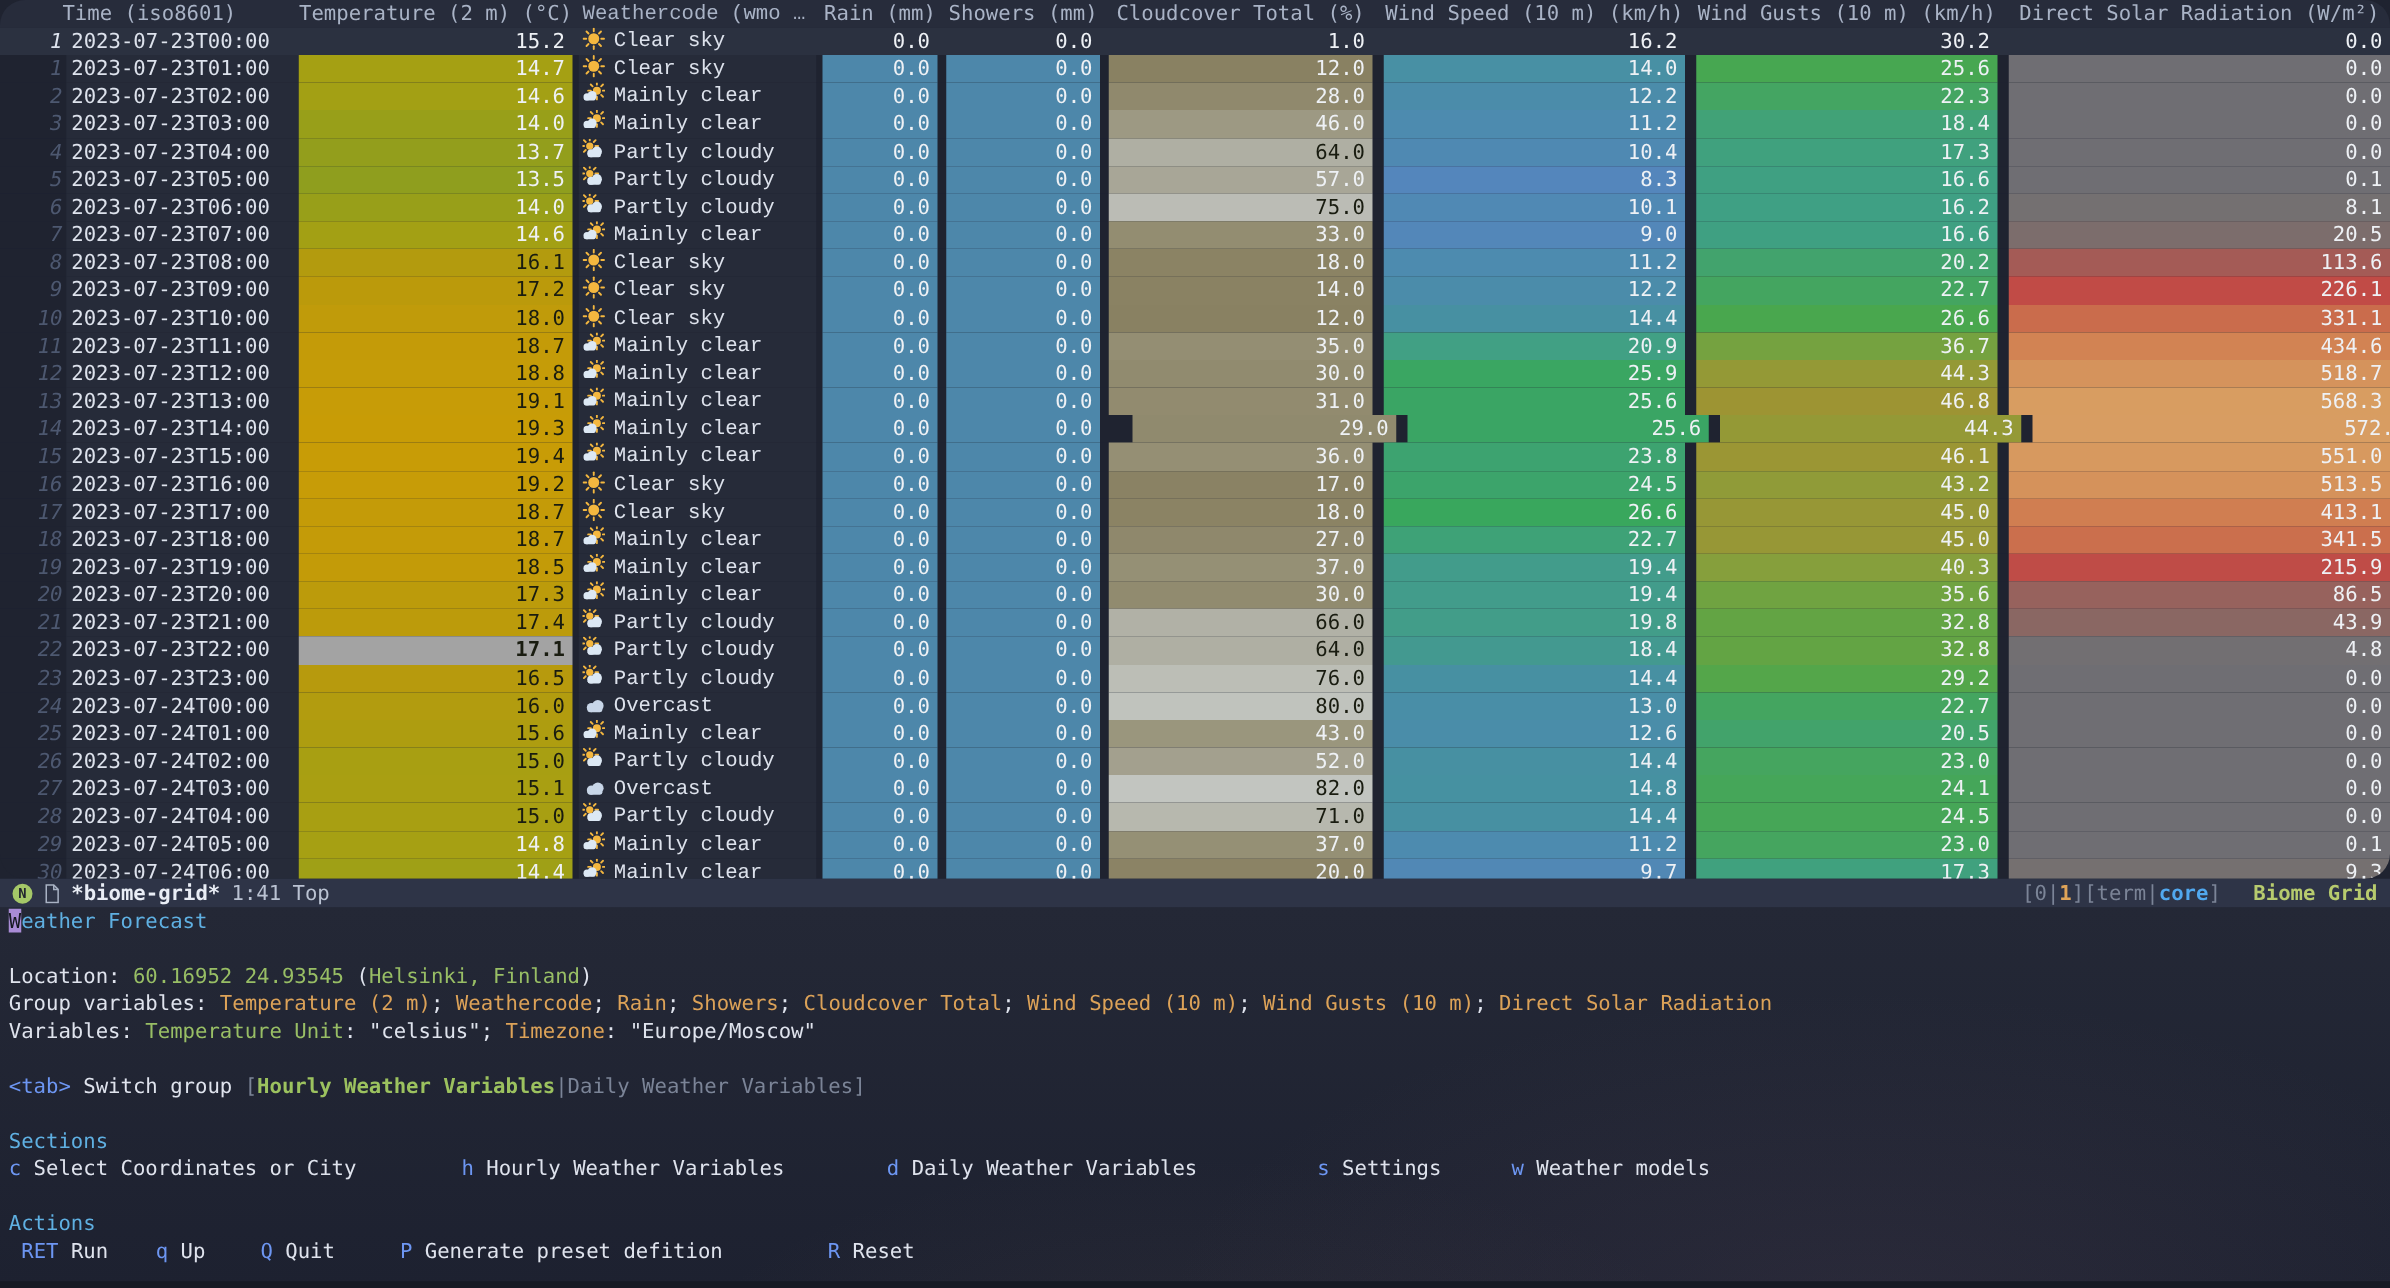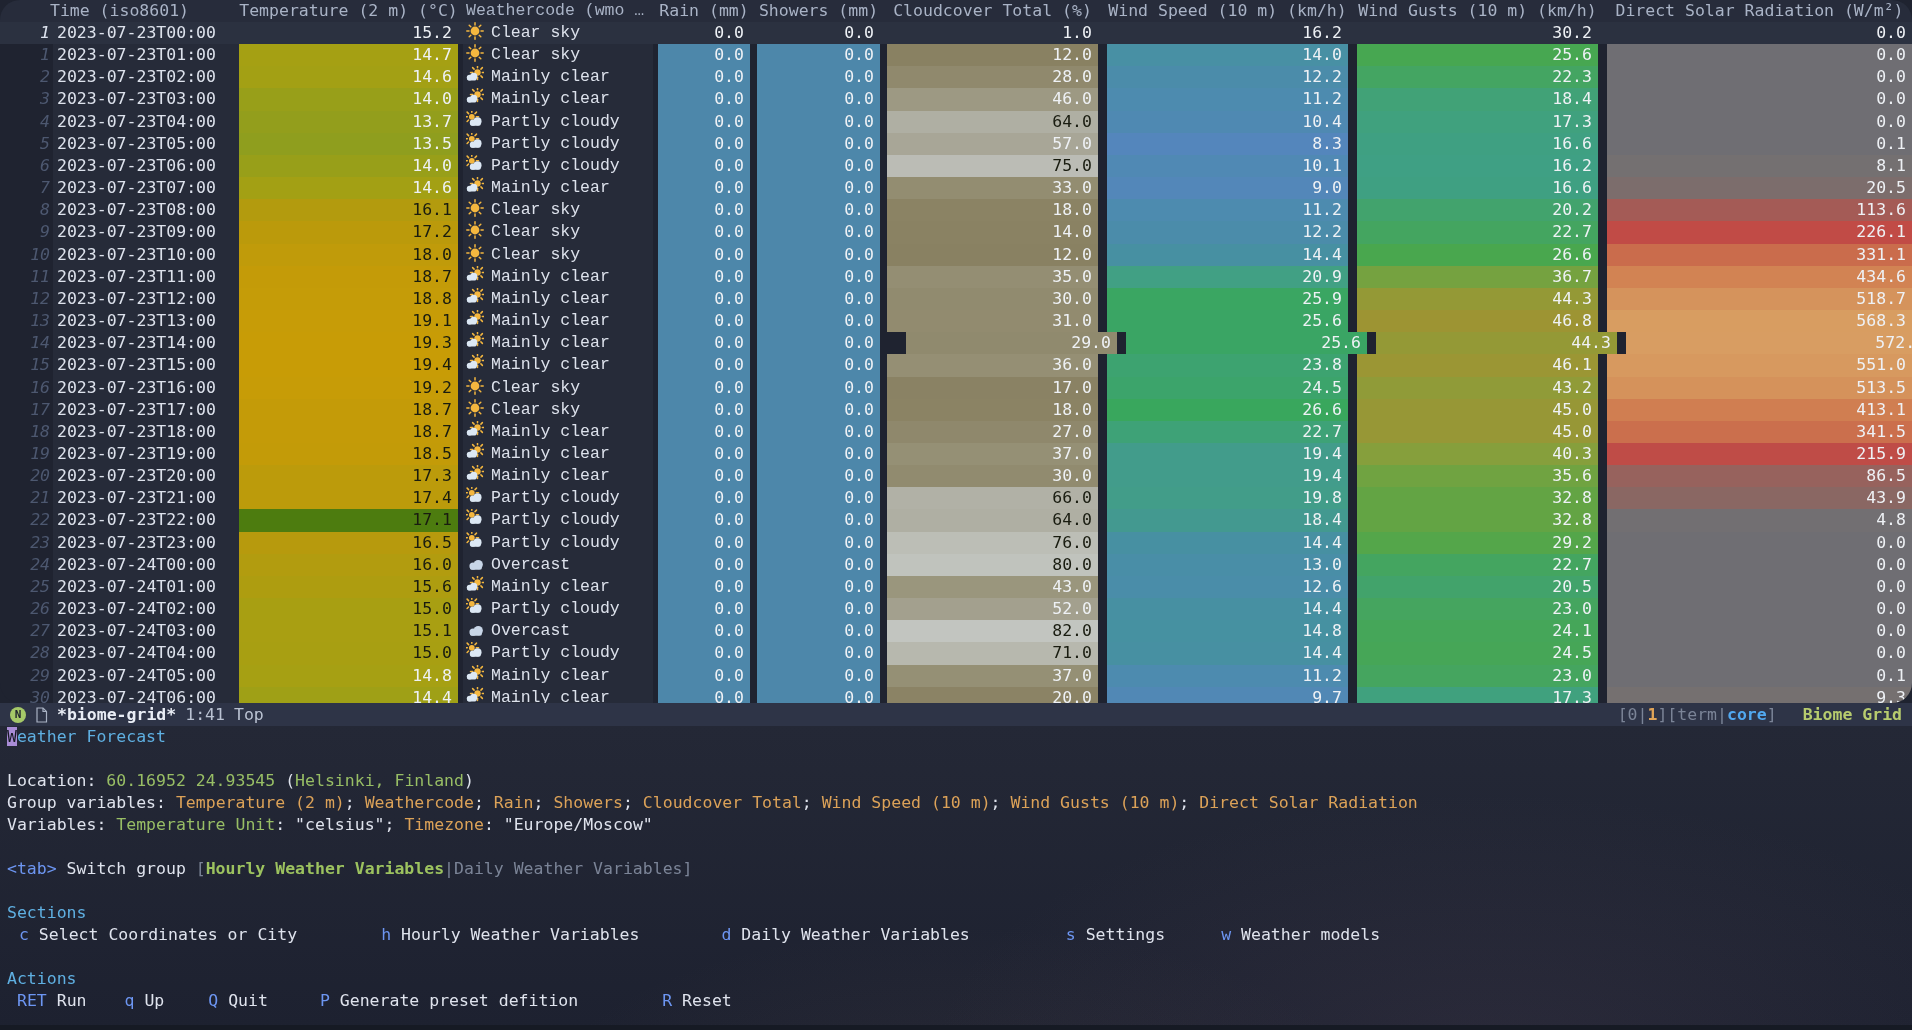--- a/index.html
+++ b/index.html
@@ -53,21 +53,21 @@
   .t-fg{color:#dfe3ed;}
   .t-green{color:#98be65;}
   .t-greenb{color:#9cc25f;font-weight:bold;}
   .t-orange{color:#dca258;}
   .t-orangeb{color:#e0a458;font-weight:bold;}
   .t-key{color:#6d96f2;}
   .t-dim{color:#7b8497;}
   .t-blueb{color:#51a8ef;font-weight:bold;}
   .kv-row{display:flex;}
   .kv-item{white-space:pre;}
-  .sections-row .kv-item:nth-child(1){margin-left:12px;}
+  .sections-row .kv-item:nth-child(1){}
   .sections-row .kv-item:nth-child(2){margin-left:84px;}
   .sections-row .kv-item:nth-child(3){margin-left:82px;}
   .sections-row .kv-item:nth-child(4){margin-left:96px;}
   .sections-row .kv-item:nth-child(5){margin-left:56px;}
   .actions-row .kv-item:nth-child(1){margin-left:10px;}
   .actions-row .kv-item:nth-child(2){margin-left:38px;}
   .actions-row .kv-item:nth-child(3){margin-left:44px;}
   .actions-row .kv-item:nth-child(4){margin-left:52px;}
   .actions-row .kv-item:nth-child(5){margin-left:84px;}
   .bottom-strip{position:absolute;left:0;bottom:0;width:1912px;height:5px;background:#161a24;}
@@ -645,21 +645,21 @@
           <div class="cell c-rain num-cell" style="background-color: rgb(77, 135, 170);">0.0</div>
           <div class="cell c-show num-cell" style="background-color: rgb(77, 135, 170);">0.0</div>
           <div class="cell c-cloud num-cell dark" style="background-color: rgb(177, 177, 166);">66.0</div>
           <div class="cell c-wind num-cell" style="background-color: rgb(66, 157, 137);">19.8</div>
           <div class="cell c-gust num-cell" style="background-color: rgb(99, 164, 68);">32.8</div>
           <div class="cell c-solar num-cell" style="background-color: rgb(138, 103, 99);">43.9</div>
         </div>
         <div class="row">
           <div class="cell c-num">22</div>
           <div class="cell c-time">2023-07-23T22:00</div>
-          <div class="cell c-temp num-cell dark" style="background-color: #4d7c0f;">17.1</div>
+          <div class="cell c-temp num-cell dark" style="background-color: #a3a3a3; font-weight: bold;">17.1</div>
           <div class="cell c-code"><span class="wicon"><svg width="18" height="18" viewBox="0 0 18 18">
                 <line x1="10.3" y1="5.8" x2="12.5" y2="5.8" stroke="#f4b73f" stroke-width="1.5" stroke-linecap="round"></line>
                 <line x1="9.0" y1="9.0" x2="10.5" y2="10.5" stroke="#f4b73f" stroke-width="1.5" stroke-linecap="round"></line>
                 <line x1="5.8" y1="10.3" x2="5.8" y2="12.5" stroke="#f4b73f" stroke-width="1.5" stroke-linecap="round"></line>
                 <line x1="2.6" y1="9.0" x2="1.1" y2="10.5" stroke="#f4b73f" stroke-width="1.5" stroke-linecap="round"></line>
                 <line x1="1.3" y1="5.8" x2="-0.9" y2="5.8" stroke="#f4b73f" stroke-width="1.5" stroke-linecap="round"></line>
                 <line x1="2.6" y1="2.6" x2="1.1" y2="1.1" stroke="#f4b73f" stroke-width="1.5" stroke-linecap="round"></line>
                 <line x1="5.8" y1="1.3" x2="5.8" y2="-0.9" stroke="#f4b73f" stroke-width="1.5" stroke-linecap="round"></line>
                 <line x1="9.0" y1="2.6" x2="10.5" y2="1.1" stroke="#f4b73f" stroke-width="1.5" stroke-linecap="round"></line>
                 <circle cx="5.8" cy="5.8" r="2.9" fill="#f4b73f"></circle>

